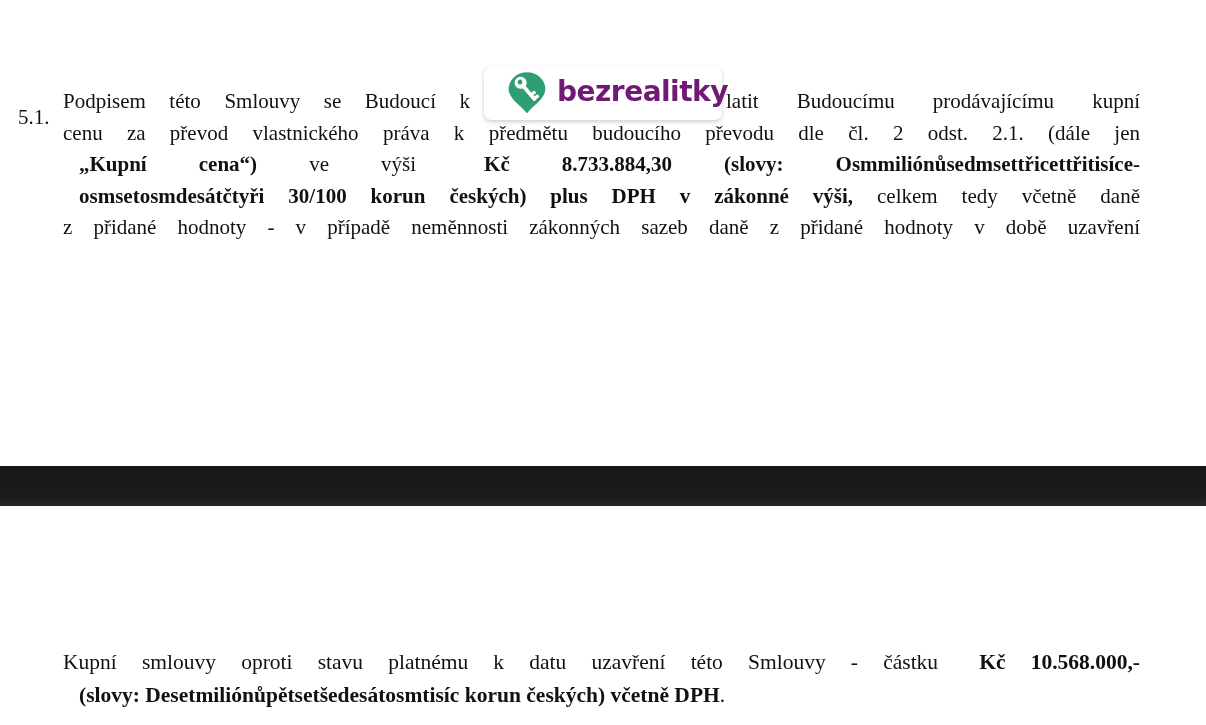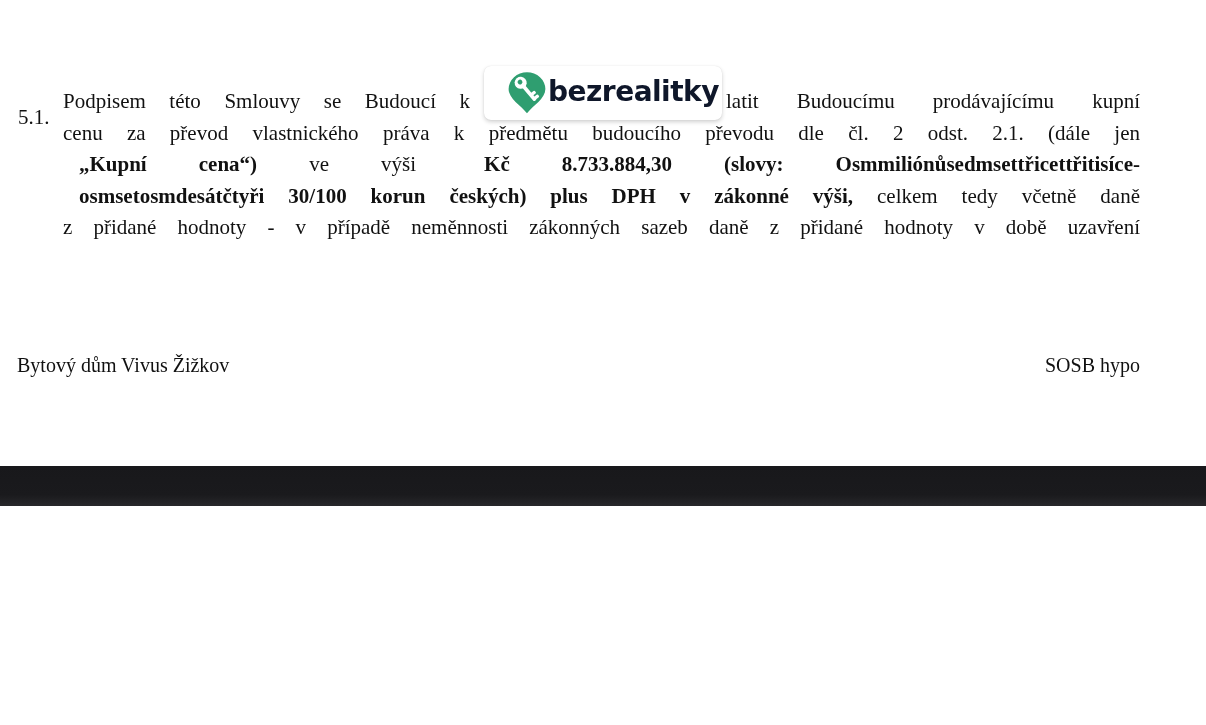--- a/index.html
+++ b/index.html
@@ -24,22 +24,22 @@
   .seg1{width:407px;font-family:Liberation Serif, serif;}
   .seg2{width:414px;}
   
   .badge{
     position:absolute;left:484px;top:66px;width:238px;height:54px;background:#ffffff;
     border-radius:7px;box-shadow:0 2px 4px rgba(0,0,0,0.18),0 0 1px rgba(0,0,0,0.12);
     display:flex;align-items:center;z-index:5;
   }
   .badge-logo{margin-left:22px;flex:0 0 auto;display:block;}
   .badge-text{
-    font-family:"DejaVu Sans","Liberation Sans",sans-serif;
-    font-size:28px;font-weight:700;color:#0f172a;letter-spacing:-0.5px;line-height:1;
+    margin-left:9px;font-family:"DejaVu Sans","Liberation Sans",sans-serif;
+    font-size:28px;font-weight:700;color:#701a75;letter-spacing:-0.5px;line-height:1;
     padding-bottom:3px;
   }
   
   .page-number{position:absolute;top:303px;left:0;width:100%;text-align:center;font-size:19px;}
   .doc-footer{
     position:absolute;top:354px;left:17px;right:66px;display:flex;
     justify-content:space-between;font-size:20px;
   }
   
   .divider-bar{
@@ -83,21 +83,25 @@
         <circle cx="32" cy="11.4" r="3.7" fill="#2f9e70"></circle>
         <rect x="29.2" y="20" width="5.6" height="28" rx="2.2" fill="#ffffff"></rect>
         <rect x="33" y="35" width="7.5" height="5" rx="1.5" fill="#ffffff"></rect>
         <rect x="33" y="42.5" width="7.5" height="5" rx="1.5" fill="#ffffff"></rect>
       </g>
     </svg>
     <span class="badge-text">bezrealitky</span>
   </div>
 
 
-  <div class="doc-footer">
-    <span>Bytový dům Vivus Žižkov</span>
-    <span>SOSB hypo</span>
-  </div>
 
   <div class="divider-bar"></div>
 
+  <div class="closing">
+    <div class="pline">
+      <span>Kupní smlouvy oproti stavu platnému k datu uzavření této Smlouvy - částku</span> <b>Kč 10.568.000,-</b>
+    </div>
+    <div class="pline last">
+      <b>(slovy: Desetmiliónůpětsetšedesátosmtisíc korun českých) včetně DPH</b><span>.</span>
+    </div>
+  </div>
 
 </div>
 
 </body></html>

